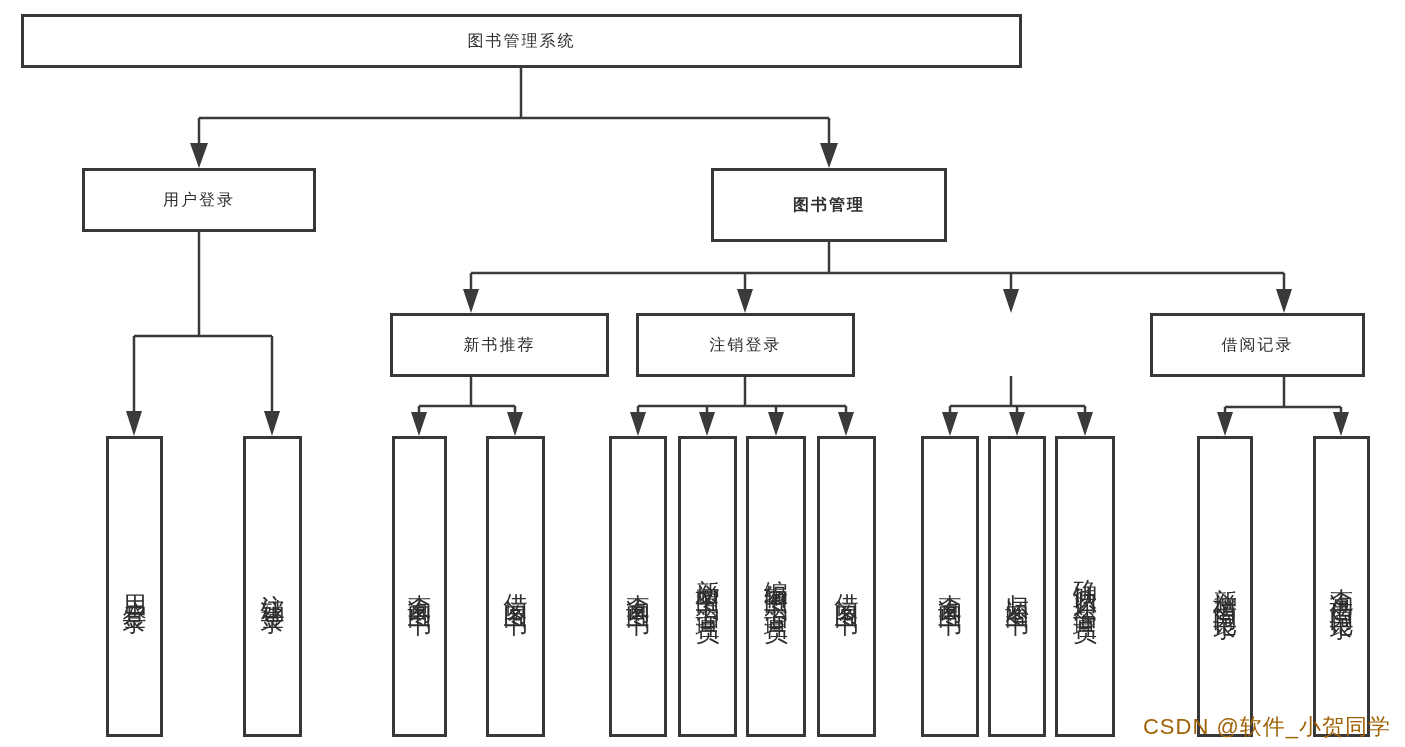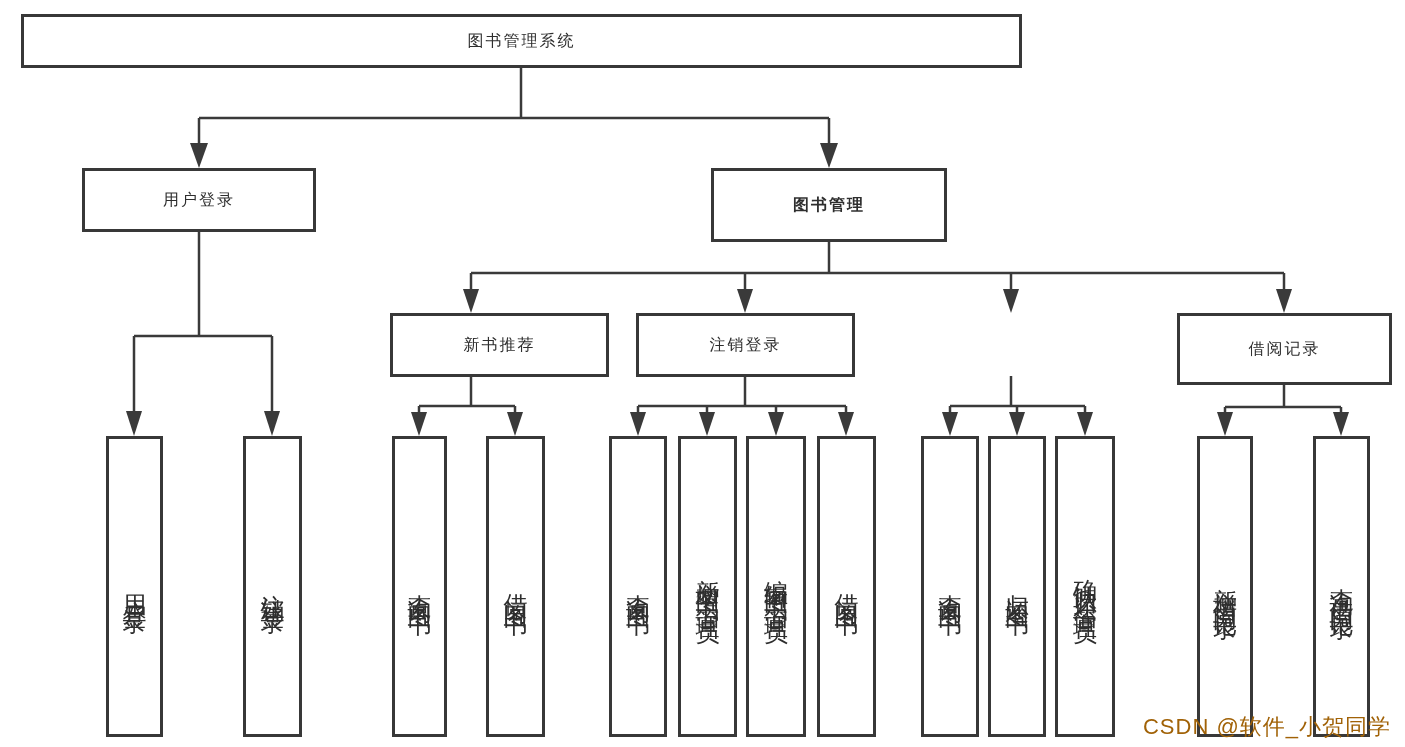--- a/index.html
+++ b/index.html
@@ -141,21 +141,21 @@
   <div class="node hbox" style="left:711px; top:168px; width:236px; height:74px;font-weight:bold;">
     <span>图书管理</span>
   </div>
 
   <div class="node hbox" style="left:362px; top:313px; width:219px; height:64px;margin-left:28px;">
     <span>新书推荐</span>
   </div>
   <div class="node hbox" style="left:636px; top:313px; width:219px; height:64px;">
     <span>注销登录</span>
   </div>
-  <div class="node hbox" style="left:1177px; top:313px; width:215px; height:72px;">
+  <div class="node hbox" style="left:1150px; top:313px; width:215px; height:64px;">
     <span>借阅记录</span>
   </div>
 
   <div class="node leaf" style="left:106px; width:57px;">
     <span class="vtext">用户登录</span>
   </div>
   <div class="node leaf" style="left:243px; width:59px;">
     <span class="vtext">注销登录</span>
   </div>
 

